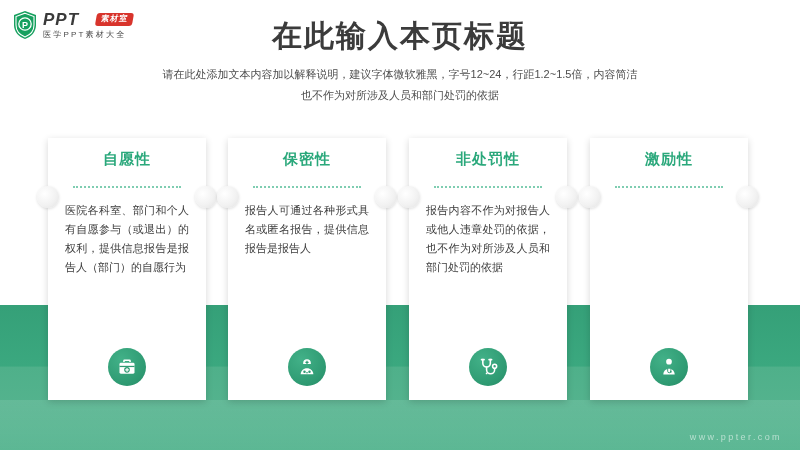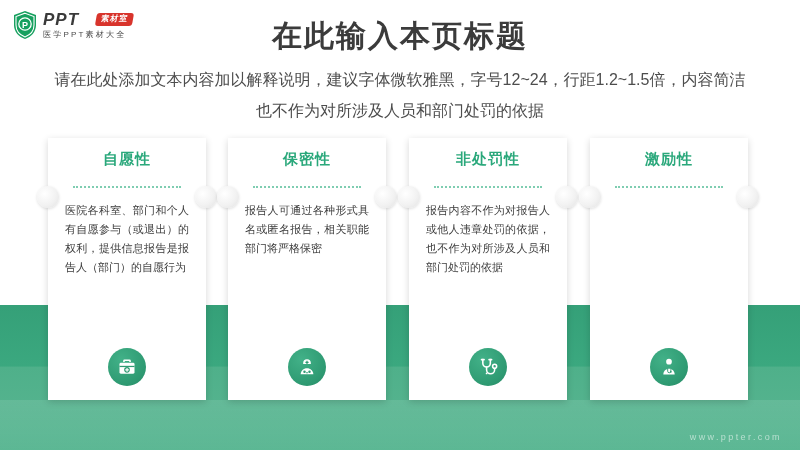--- a/index.html
+++ b/index.html
@@ -114,21 +114,21 @@
     font-weight: bold;
     color: #3b3b3b;
     letter-spacing: 2px;
   }
   .subtitle {
     position: absolute;
     left: 0;
     top: 64px;
     width: 800px;
     text-align: center;
-    font-size: 16px;
+    font-size: 11px;
     color: #4d4d4d;
     line-height: 1.95;
   }
 
   
   .cards {
     position: absolute;
     left: 0;
     top: 138px;
     width: 800px;
@@ -248,21 +248,21 @@
           <rect x="9.9" y="14.7" width="4.3" height="1.5" fill="#ffffff"></rect>
         </svg>
       </div>
     </div>
 
     <div class="card c1">
       <div class="notch left"></div>
       <div class="notch right"></div>
       <div class="card-title">保密性</div>
       <div class="divider"></div>
-      <div class="card-body">报告人可通过各种形式具名或匿名报告，相关职能部门将严格保密</div>
+      <div class="card-body">报告人可通过各种形式具名或匿名报告，提供信息报告是报告人</div>
       <div class="icon-circle">
         <svg width="20" height="20" viewBox="0 0 24 24" fill="#ffffff">
           <path d="M12 2.6a4.6 4.6 0 0 0-4.6 4.6v1.1h9.2V7.2A4.6 4.6 0 0 0 12 2.6z"></path>
           <path d="M11.3 4.6h1.4v1.2h1.2v1.4h-1.2v1.2h-1.4V7.2H10.1V5.8h1.2z" fill="#2f9b73"></path>
           <path d="M4.4 20.8c0-4 3.4-7.2 7.6-7.2s7.6 3.2 7.6 7.2z"></path>
           <circle cx="9" cy="17.6" r="1.5" fill="#2f9b73"></circle>
           <circle cx="15" cy="17.6" r="1.5" fill="#2f9b73"></circle>
           <rect x="11.2" y="18" width="1.6" height="1.6" fill="#2f9b73"></rect>
         </svg>
       </div>

